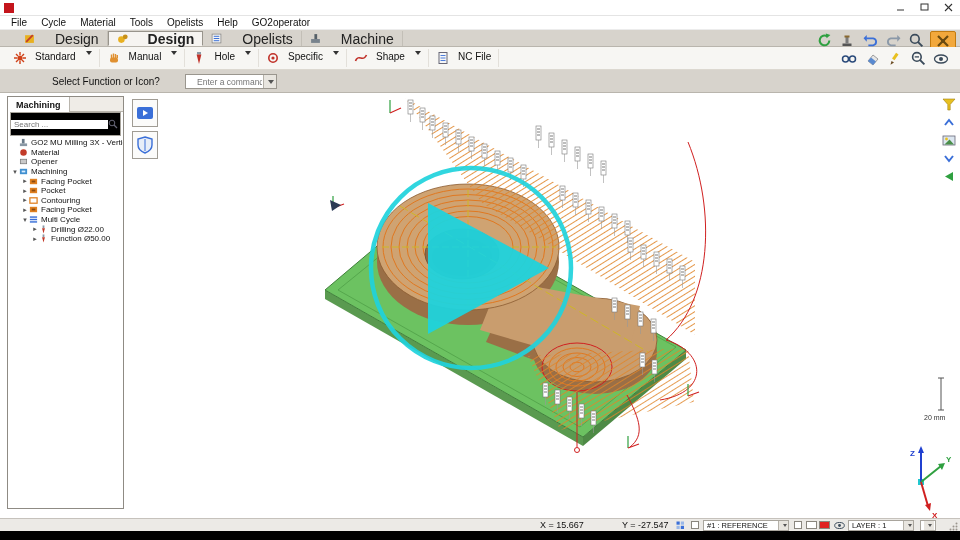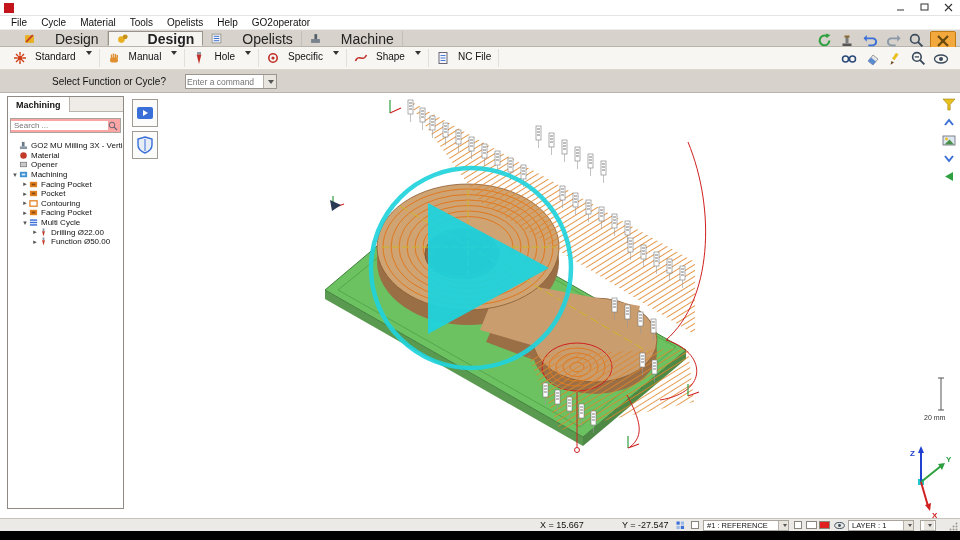--- a/index.html
+++ b/index.html
@@ -20,31 +20,31 @@
 .tab{height:15px;display:flex;align-items:center;gap:20px;padding:6px 8px;font-size:14px;border-right:1px solid #c3bfb7;color:#222}
 .tab.active{background:#f6f4f1;border:1px solid #98948c;border-bottom:1px solid #f6f4f1;font-weight:bold}
 
 .toolbar{position:absolute;left:0;top:47px;width:960px;height:23px;background:#f7f6f3;border-bottom:1px solid #dcd8d0;display:flex;align-items:center;padding-left:6px}
 .toolbtn{display:flex;align-items:flex-start;gap:8px;padding:2px 7px;font-size:10px;border-right:1px solid #e3e0da;height:18px}
 .dd{width:0;height:0;border-left:3px solid transparent;border-right:3px solid transparent;border-top:4px solid #333;margin-left:2px}
 
 .cmdbar{position:absolute;left:0;top:70px;width:960px;height:23px;background:#d7d3cc;border-bottom:1px solid #b9b5ad}
 .cmdlabel{position:absolute;left:52px;top:6px;font-size:10px;color:#111}
 .cmdcombo{position:absolute;left:185px;top:4px;width:92px;height:15px;background:#fff;border:1px solid #9a968e;display:flex;align-items:center}
-.cmdcombo input{border:none;outline:none;width:76px;font-size:8.5px;padding-left:1px;color:#555;font-family:"Liberation Sans",sans-serif;background:transparent}
+.cmdcombo input{border:none;outline:none;width:76px;font-size:8.5px;padding-left:11px;color:#555;font-family:"Liberation Sans",sans-serif;background:transparent}
 .combodd{margin-left:auto;width:13px;height:13px;background:#e8e5df;border-left:1px solid #b5b1a9;display:flex;align-items:center;justify-content:center}
 
 .icluster{position:absolute;display:flex;align-items:center;gap:5px}
 .icbtn{width:18px;height:17px;display:flex;align-items:center;justify-content:center}
 .icbtn.orange{width:26px;height:19px;background:#f2a83c;border:1px solid #c27b10;border-radius:2px}
 
 .panel{position:absolute;left:7px;top:96px;width:117px;height:413px;background:#fff;border:1px solid #8f8b84}
 .paneltabs{height:15px;background:#efece7;border-bottom:1px solid #b9b5ad;display:flex}
 .paneltab{height:15px;padding:0 8px;background:#fff;border-right:1px solid #b9b5ad;font-size:9px;font-weight:bold;display:flex;align-items:center}
-.searchbox{margin:6px 2px;height:15px;border:1px solid #a9a59d;display:flex;align-items:center;background:#fca5a5}
+.searchbox{margin:0 2px;height:24px;border:1px solid #a9a59d;display:flex;align-items:center;background:#000000}
 .searchbox input{border:none;outline:none;flex:1;font-size:8px;padding-left:3px;color:#888;min-width:0;font-family:"Liberation Sans",sans-serif}
 .tree{padding-top:2px}
 .trow{display:flex;align-items:center;height:9.6px;font-size:8px;white-space:nowrap;overflow:hidden}
 .trow.d0{padding-left:3px}
 .trow.d1{padding-left:13px}
 .trow.d2{padding-left:23px}
 .texp{width:8px;font-size:7px;color:#555;flex:0 0 auto;text-align:center}
 .ti{width:9px;height:9px;flex:0 0 auto;margin-right:3px}
 .tlab{color:#111}
 
@@ -249,21 +249,21 @@
     </div>
   <div class="icbtn">
       <svg width="16" height="14" viewBox="0 0 16 14">
         <ellipse cx="8" cy="7" rx="6.5" ry="4" fill="none" stroke="#3a4a5a" stroke-width="1.3"></ellipse>
         <circle cx="8" cy="7" r="2" fill="#3a4a5a"></circle>
       </svg>
     </div>
 </div>
 
 <div class="cmdbar">
-  <div class="cmdlabel">Select Function or Cycle?</div>
+  <div class="cmdlabel">Select Function or Icon?</div>
   <div class="cmdcombo">
     <input placeholder="Enter a command" style="">
     <div class="combodd">
         <span class="dd" style="border-top-color:#555"></span>
       </div>
   </div>
 </div>
 
 <svg style="position:absolute;left:0;top:93px" width="960" height="447" viewBox="0 93 960 447">
   <defs>

